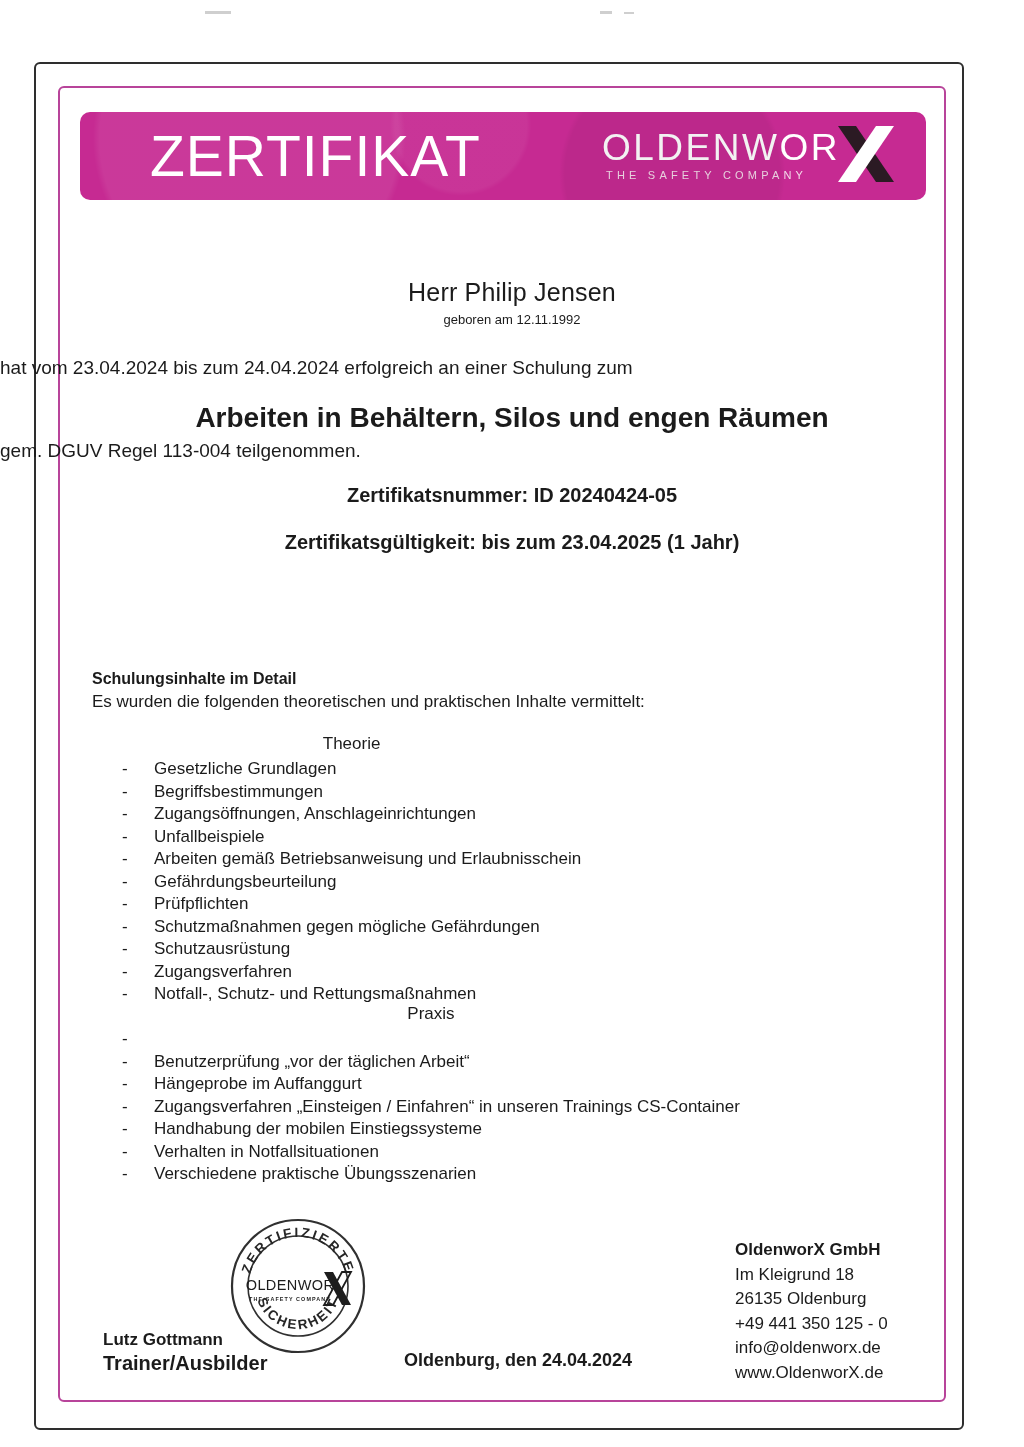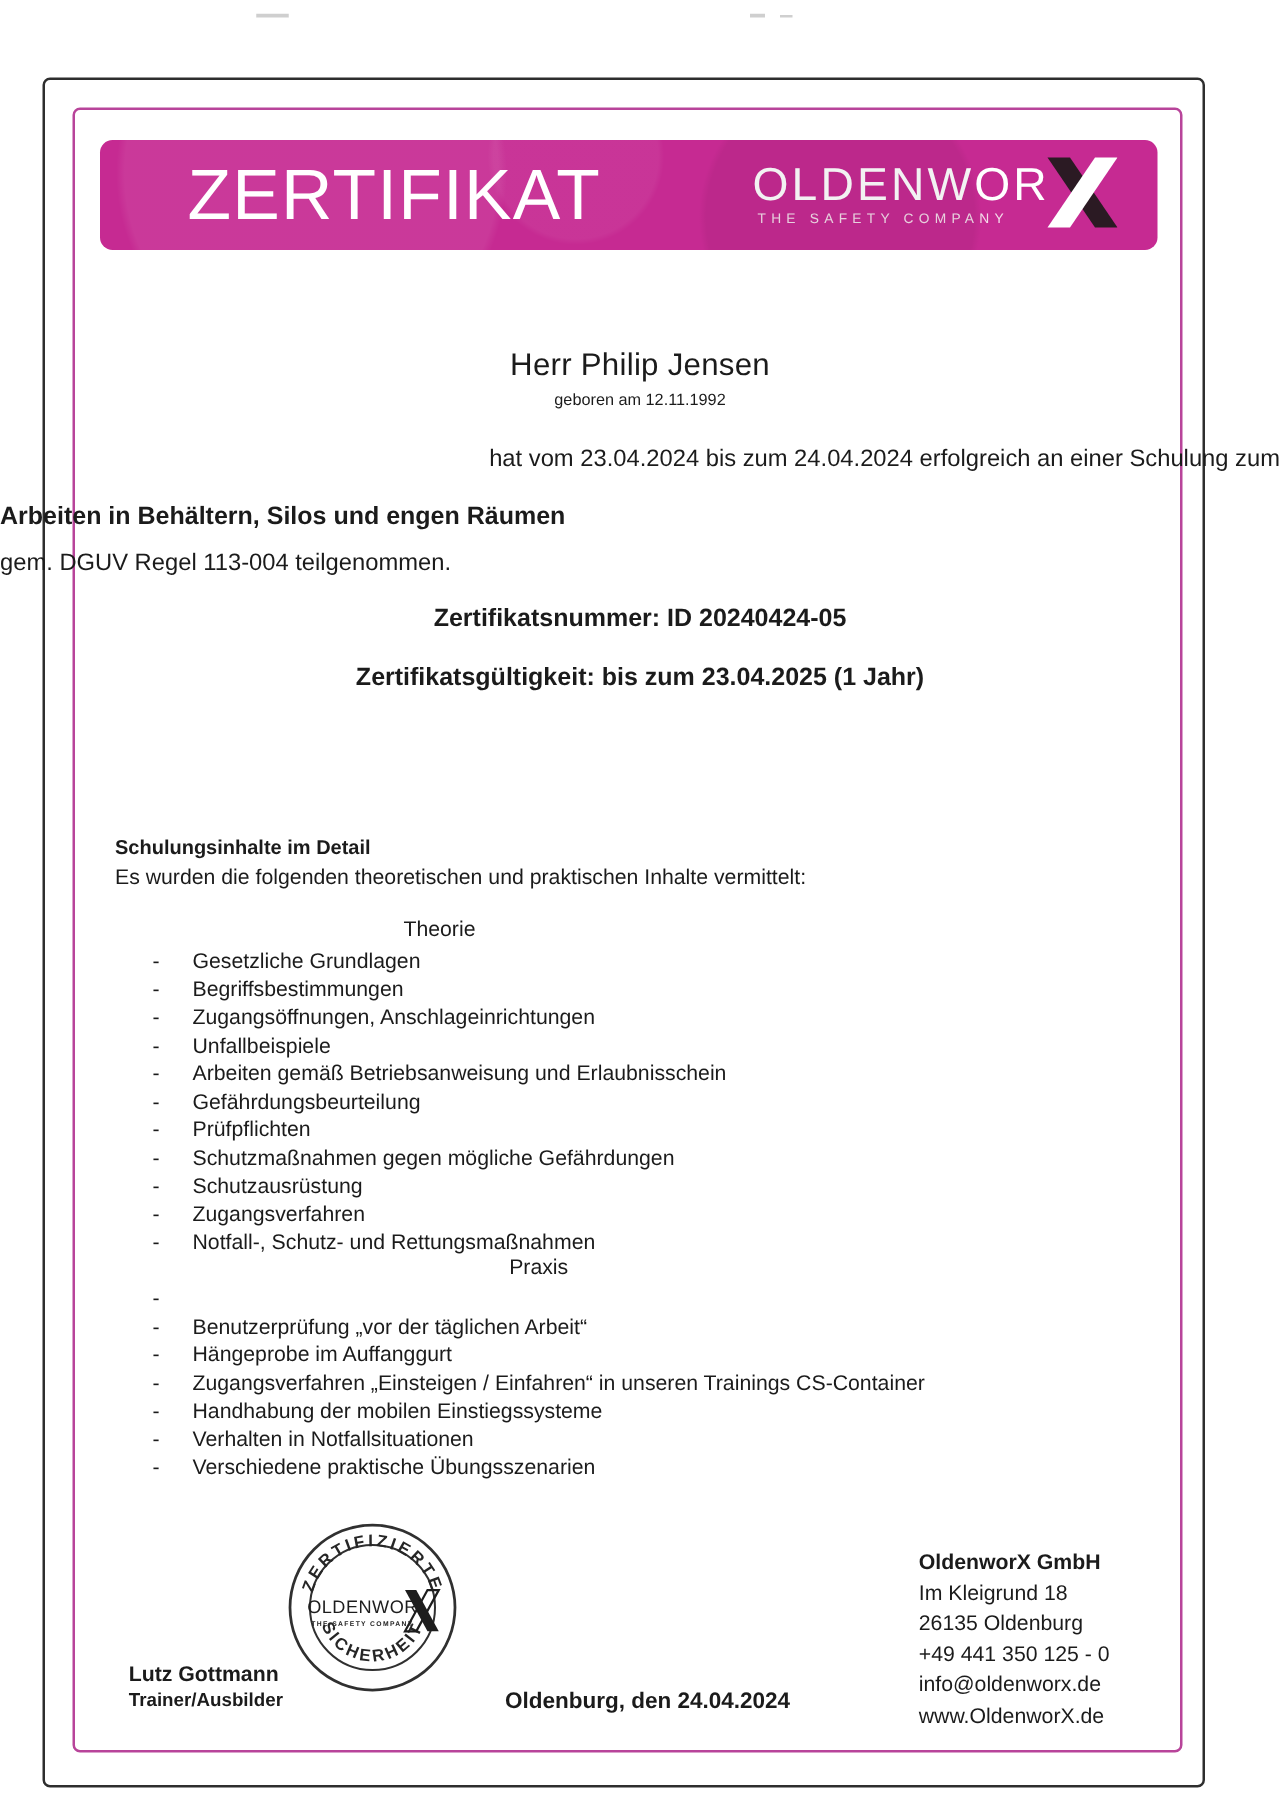--- a/index.html
+++ b/index.html
@@ -139,29 +139,29 @@
     position: absolute;
     left: 0; right: 0;
     top: 312px;
     text-align: center;
     font-size: 13px;
   }
   .period {
     position: absolute;
     left: 0; right: 0;
     top: 357px;
-    text-align: right;
+    text-align: left;
     font-size: 19px;
   }
   .course-title {
     position: absolute;
     left: 0; right: 0;
     top: 402px;
-    text-align: left;
-    font-size: 20px;
+    text-align: center;
+    font-size: 28px;
     font-weight: bold;
   }
   .course-sub {
     position: absolute;
     left: 0; right: 12px;
     top: 440px;
     text-align: left;
     font-size: 19px;
   }
   .cert-number {
@@ -234,21 +234,21 @@
     position: absolute;
     left: 103px;
     top: 1330px;
     font-size: 17px;
     font-weight: bold;
   }
   .sign-role {
     position: absolute;
     left: 103px;
     top: 1352px;
-    font-size: 15px;
+    font-size: 20px;
     font-weight: bold;
   }
   .place-date {
     position: absolute;
     left: 404px;
     top: 1350px;
     font-size: 18px;
     font-weight: bold;
   }
 

